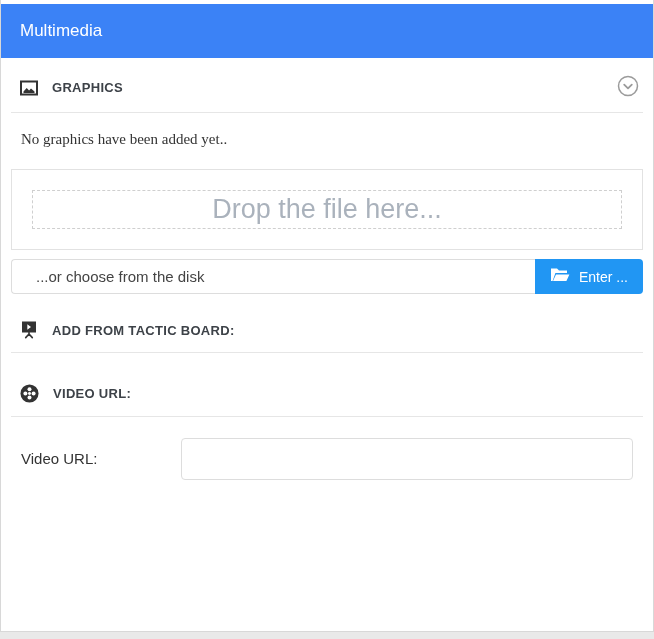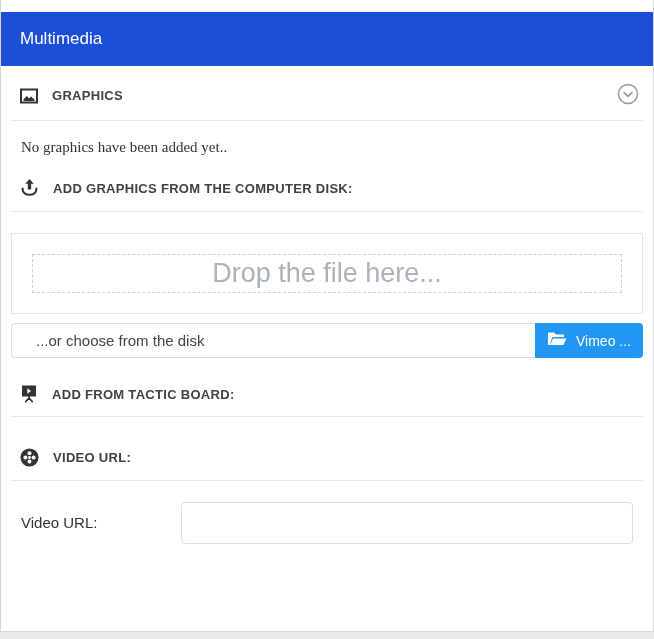--- a/index.html
+++ b/index.html
@@ -12,25 +12,25 @@
   .card {
     width: 654px;
     height: 632px;
     background: #fff;
     border: 1px solid #d8d8d8;
     border-top: none;
     overflow: hidden;
   }
   .panel-header {
     height: 54px;
-    background: #1d4ed8;
+    background: #3b82f6;
     display: flex;
     align-items: center;
     padding: 0 20px;
-    margin: 12px -1px;
+    margin: 4px -1px;
   }
   .panel-header .title {
     color: #ffffff;
     font-size: 17px;
     font-weight: 400;
   }
   .sec-head {
     margin: 0 10px;
     padding: 0 4px 12px 8px;
     border-bottom: 1px solid #e6e6e6;
@@ -171,46 +171,37 @@
         <svg width="22" height="22" viewBox="0 0 22 22">
           <circle cx="11" cy="11" r="9.5" fill="none" stroke="#9b9b9b" stroke-width="1.5"></circle>
           <path d="M7.2 9.6 l3.8 3.8 3.8-3.8" fill="none" stroke="#9b9b9b" stroke-width="1.8" stroke-linecap="round" stroke-linejoin="round"></path>
         </svg>
       </span>
     </button>
   </div>
 
   <p class="empty-msg">No graphics have been added yet..</p>
 
-  <div class="sec-head head-upload">
-    <span class="icon">
-      <svg width="21" height="21" viewBox="0 0 20 20">
-        <path d="M10 1 L14 5.5 H11.6 V11 H8.4 V5.5 H6 Z" fill="#333"></path>
-        <path d="M3.5 10 v1.3 c0 2.6 2.9 4.6 6.5 4.6 s6.5-2 6.5-4.6 V10" fill="none" stroke="#333" stroke-width="2" stroke-linecap="round"></path>
-      </svg>
-    </span>
-    <span class="sec-title">ADD GRAPHICS FROM THE COMPUTER DISK:</span>
-  </div>
 
   <div class="dropzone">
     <div class="dropzone-inner">
       <span>Drop the file here...</span>
     </div>
   </div>
 
   <div class="file-row">
     <input type="text" readonly="" value="...or choose from the disk" style="">
     <button class="btn-blue browse-btn">
       <span>
         <svg width="20" height="16" viewBox="0 0 20 16">
           <path d="M1 14 V1.5 h6 l2 2 h8 v2.6 H5.4 L2.6 14 Z" fill="#fff"></path>
           <path d="M6 7.4 H19.4 L16.4 14 H3 Z" fill="#fff"></path>
         </svg>
       </span>
-      <span>Vimeo ...</span>
+      <span>Enter ...</span>
     </button>
   </div>
 
   <div class="sec-head head-tactic">
     <span class="icon">
       <svg width="20" height="20" viewBox="0 0 20 20">
         <rect x="3" y="1.5" width="14" height="11" fill="#333"></rect>
         <polygon points="8.3,4.3 12,7 8.3,9.7" fill="#fff"></polygon>
         <path d="M10 12.5 v3 M10 14 l-3.3 3.6 M10 14 l3.3 3.6" stroke="#333" stroke-width="1.6" fill="none" stroke-linecap="round"></path>
       </svg>

